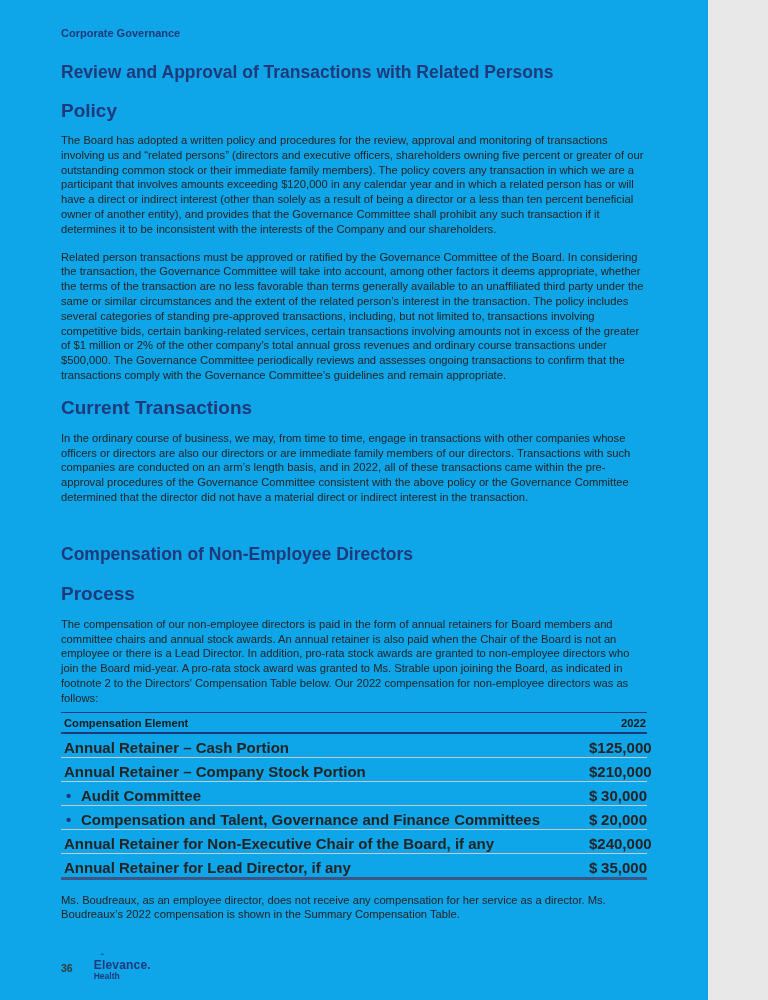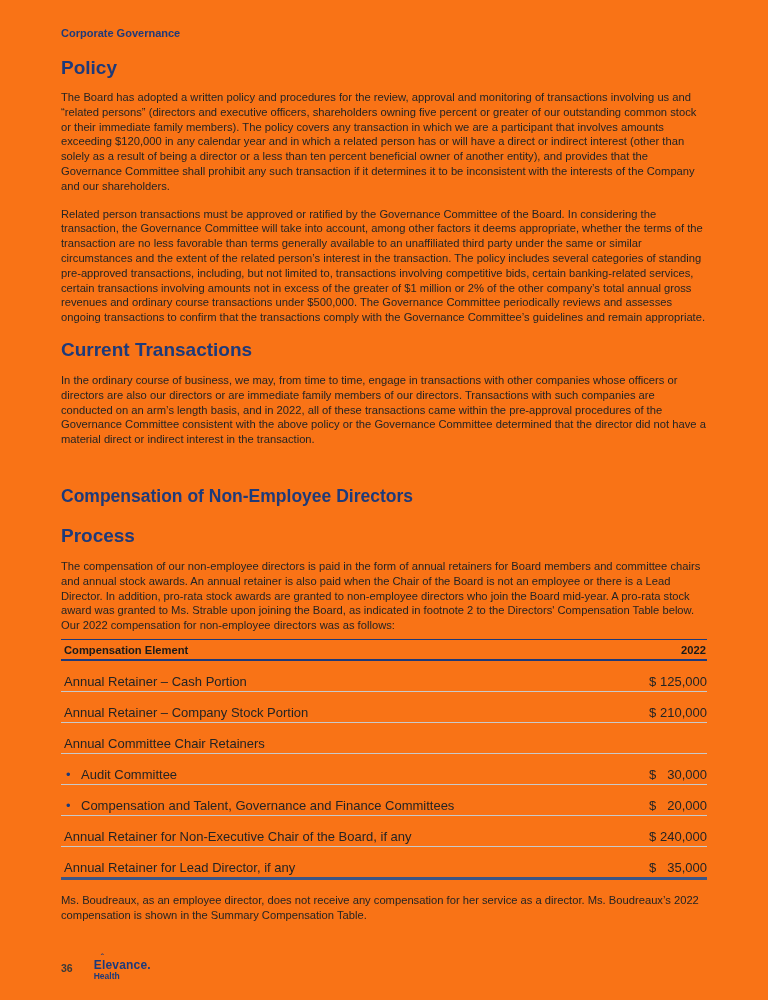--- a/index.html
+++ b/index.html
@@ -1,19 +1,19 @@
 <!DOCTYPE html>
 <html><head>
 <meta charset="utf-8">
 <style>
   html, body { margin: 0; padding: 0; background: #e8e8e8; }
   .page {
-    width: 768px;
+    width: 708px;
     height: 1000px;
-    background: #f97316;
+    background: #0ea5e9;
     position: relative;
     box-sizing: border-box;
     padding: 27px 61px 0 61px;
     font-family: "Liberation Sans", sans-serif;
     color: #242424;
     overflow: hidden;
   }
   .eyebrow {
     color: #1e3a7a;
     font-size: 11px;
@@ -56,25 +56,26 @@
   table.comp-table th {
     text-align: left;
     font-size: 11.2px;
     font-weight: bold;
     color: #1a1a1a;
     padding: 4px 0 3px 3px;
     border-bottom: 2px solid #1e3a7a;
   }
   table.comp-table th.col-val { text-align: right; padding-right: 1px; }
   table.comp-table td {
-    font-size: 13px;
+    font-size: 15px;
     color: #242424;
-    padding: 14px 0 3px 3px;
+    padding: 7px 0 3px 3px;
     border-bottom: 1px solid #c9c9c9;
     line-height: 13px;
+    font-weight: bold;
   }
   table.comp-table tr:last-child td { border-bottom: none; }
   td.col-val { text-align: right; padding-right: 1px; }
   .money {
     display: inline-flex;
     justify-content: space-between;
     width: 58px;
   }
   .bullet {
     color: #1e3a7a;
@@ -112,20 +113,21 @@
     margin-top: 1px;
   }
 </style>
 </head>
 <body>
 
 <div class="page">
 
   <div class="eyebrow">Corporate Governance</div>
 
+  <h1 class="doc-title">Review and Approval of Transactions with Related Persons</h1>
 
   <h2 class="sub-heading">Policy</h2>
 
   <p class="body-text">The Board has adopted a written policy and procedures for the review, approval and monitoring of transactions involving us and “related persons” (directors and executive officers, shareholders owning five percent or greater of our outstanding common stock or their immediate family members). The policy covers any transaction in which we are a participant that involves amounts exceeding $120,000 in any calendar year and in which a related person has or will have a direct or indirect interest (other than solely as a result of being a director or a less than ten percent beneficial owner of another entity), and provides that the Governance Committee shall prohibit any such transaction if it determines it to be inconsistent with the interests of the Company and our shareholders.</p>
 
   <p class="body-text follow">Related person transactions must be approved or ratified by the Governance Committee of the Board. In considering the transaction, the Governance Committee will take into account, among other factors it deems appropriate, whether the terms of the transaction are no less favorable than terms generally available to an unaffiliated third party under the same or similar circumstances and the extent of the related person’s interest in the transaction. The policy includes several categories of standing pre-approved transactions, including, but not limited to, transactions involving competitive bids, certain banking-related services, certain transactions involving amounts not in excess of the greater of $1 million or 2% of the other company’s total annual gross revenues and ordinary course transactions under $500,000. The Governance Committee periodically reviews and assesses ongoing transactions to confirm that the transactions comply with the Governance Committee’s guidelines and remain appropriate.</p>
 
   <h2 class="sub-heading current">Current Transactions</h2>
 
   <p class="body-text pre-table">In the ordinary course of business, we may, from time to time, engage in transactions with other companies whose officers or directors are also our directors or are immediate family members of our directors. Transactions with such companies are conducted on an arm’s length basis, and in 2022, all of these transactions came within the pre-approval procedures of the Governance Committee consistent with the above policy or the Governance Committee determined that the director did not have a material direct or indirect interest in the transaction.</p>
@@ -150,24 +152,20 @@
               <span>$</span>
               <span>125,000</span>
             </span></td>
         </tr>
         <tr>
           <td class="col-label"><span>Annual Retainer – Company Stock Portion</span></td>
           <td class="col-val"><span class="money">
               <span>$</span>
               <span>210,000</span>
             </span></td>
-        </tr>
-        <tr>
-          <td class="col-label"><span>Annual Committee Chair Retainers</span></td>
-          <td class="col-val"></td>
         </tr>
         <tr>
           <td class="col-label"><span class="bullet">•</span><span>Audit Committee</span></td>
           <td class="col-val"><span class="money">
               <span>$</span>
               <span>30,000</span>
             </span></td>
         </tr>
         <tr>
           <td class="col-label"><span class="bullet">•</span><span>Compensation and Talent, Governance and Finance Committees</span></td>

